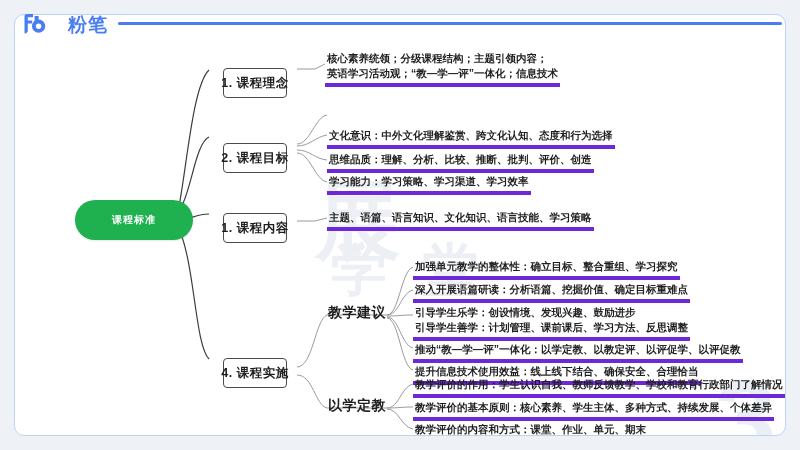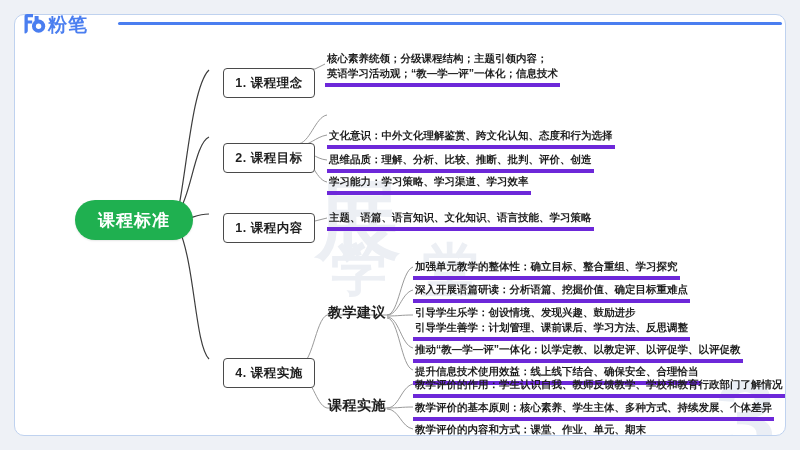--- a/index.html
+++ b/index.html
@@ -13,21 +13,21 @@
   
   .card{
     position:absolute;left:14px;top:14px;width:772px;height:422px;
     background:#ffffff;border:1px solid #bfd2ef;border-radius:10px;
     box-sizing:border-box;overflow:hidden;
   }
 
   
   .brand{
     position:absolute;left:22px;top:10px;height:28px;
-    display:flex;align-items:center;gap:1px;z-index:30;
+    display:flex;align-items:center;gap:21px;z-index:30;
   }
   .brand-mark{
     position:relative;width:25px;height:22px;
   }
   .brand-mark svg{display:block;}
   .brand-text{
     font-size:19px;font-weight:700;color:#4a7ef0;letter-spacing:1px;
     line-height:1;white-space:nowrap;
   }
   .brand-rule{
@@ -45,26 +45,26 @@
   .wm-c{left:700px;top:340px;font-size:110px;color:#eaeef5;}
 
   
   #wires{position:absolute;left:0;top:0;width:772px;height:422px;z-index:5;}
 
   
   .root-node{
     position:absolute;left:60px;top:185px;width:118px;height:40px;
     background:#1fb050;border-radius:20px;color:#ffffff;
     display:flex;align-items:center;justify-content:center;
-    font-size:17px;font-weight:700;letter-spacing:1px;z-index:12;
+    font-size:10px;font-weight:700;letter-spacing:1px;z-index:12;
     box-shadow:0 1px 2px rgba(0,0,0,.10);
   }
 
   .branch{
-    position:absolute;height:30px;width:92px;box-sizing:border-box;
+    position:absolute;height:30px;width:64px;box-sizing:border-box;
     border:1.2px solid #4a4a4a;border-radius:4px;background:#ffffff;
     display:flex;align-items:center;justify-content:center;
     font-size:12.5px;font-weight:700;color:#1f1f1f;z-index:12;
     letter-spacing:.5px;white-space:nowrap;
   }
   .b1{left:208px;top:53px;}
   .b2{left:208px;top:128px;}
   .b3{left:208px;top:198px;}
   .b4{left:208px;top:343px;}
 
@@ -153,21 +153,21 @@
     </div>
     <div class="leaf" style="left:312px;top:159px;">
       <span class="sub">学习能力：学习策略、学习渠道、学习效率</span>
     </div>
 
     <div class="leaf" style="left:312px;top:195px;">
       <span class="sub">主题、语篇、语言知识、文化知识、语言技能、学习策略</span>
     </div>
 
     <div class="glabel" style="left:313px;top:289px;">教学建议</div>
-    <div class="glabel" style="left:313px;top:382px;">课程实施</div>
+    <div class="glabel" style="left:313px;top:382px;">以学定教</div>
 
     <div class="leaf" style="left:398px;top:244px;">
       <span class="sub">加强单元教学的整体性：确立目标、整合重组、学习探究</span>
     </div>
     <div class="leaf" style="left:398px;top:267px;">
       <span class="sub">深入开展语篇研读：分析语篇、挖掘价值、确定目标重难点</span>
     </div>
     <div class="leaf" style="left:398px;top:290px;">
       <span class="sub">引导学生乐学：创设情境、发现兴趣、鼓励进步</span>
       <span class="sub">引导学生善学：计划管理、课前课后、学习方法、反思调整</span>

